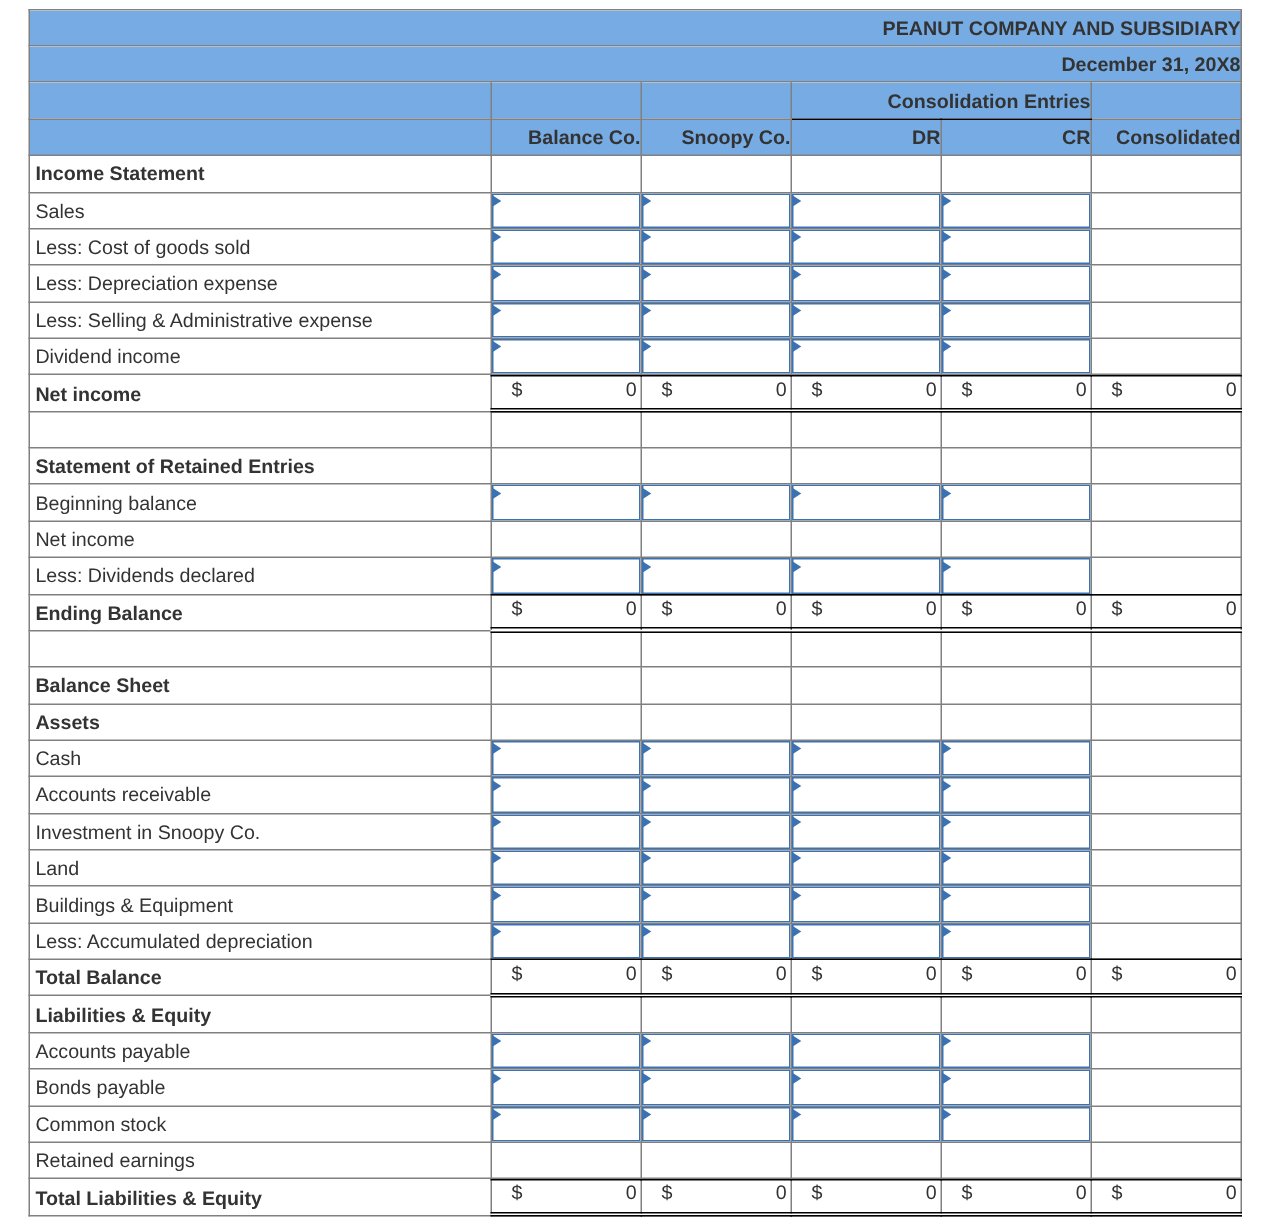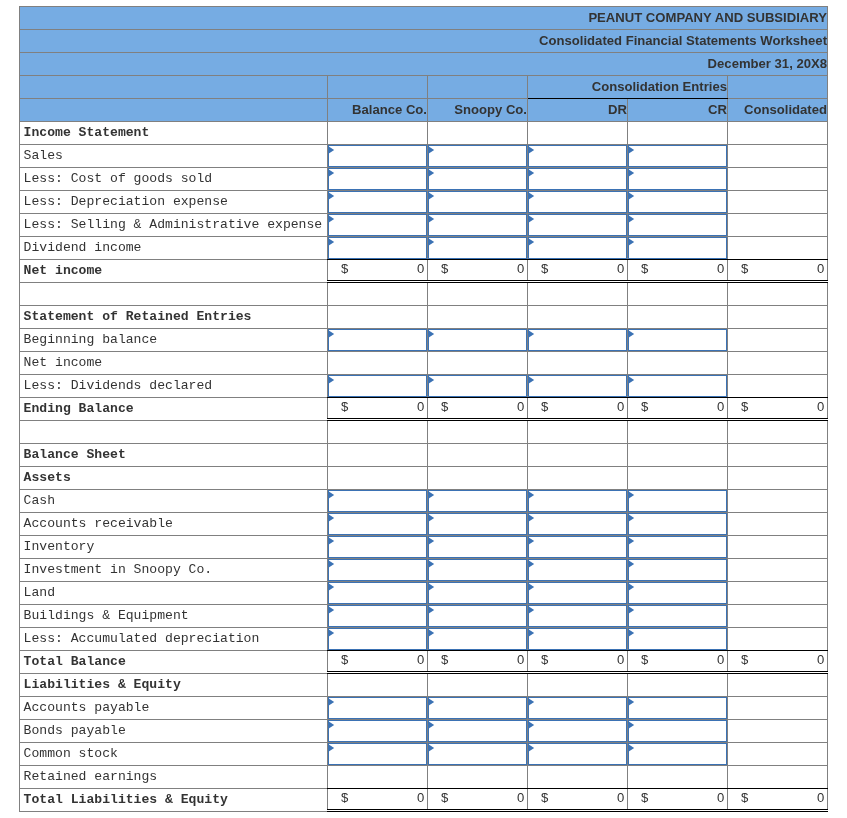--- a/index.html
+++ b/index.html
@@ -21,21 +21,21 @@
     height:23px;
     padding:0;
     border:1px solid #808080;
     font-size:13.1px;
     color:#333333;
     vertical-align:middle;
     box-sizing:border-box;
     overflow:hidden;
     white-space:nowrap;
   }
-  .lblcol{width:308px;font-family:Liberation Mono, monospace;}
+  .lblcol{width:308px;}
   .numcol{width:100px;}
   
   .hdr{background:#76ace3;}
   .ctr{text-align:right;}
   .bold{font-weight:bold;}
   #sheet td.lbl{padding-left:3.6px;}
   .title{font-weight:bold;text-align:right;}
   .blkbot{border-bottom:1px solid #000000 !important;}
   
   #sheet td.money{position:relative;overflow:visible;}
@@ -74,23 +74,20 @@
       <col class="numcol">
       <col class="numcol">
       <col class="numcol">
   </colgroup>
   <tbody>
 
   <tr>
     <td class="hdr title" colspan="6">PEANUT COMPANY AND SUBSIDIARY</td>
   </tr>
   <tr>
-    <td class="hdr title" colspan="6">Consolidated Financial Statements Worksheet</td>
-  </tr>
-  <tr>
     <td class="hdr title" colspan="6">December 31, 20X8</td>
   </tr>
 
   <tr>
     <td class="hdr"></td>
     <td class="hdr"></td>
     <td class="hdr"></td>
     <td class="hdr ctr bold blkbot" colspan="2">Consolidation Entries</td>
     <td class="hdr"></td>
   </tr>
@@ -492,48 +489,20 @@
         </td>
     <td class="numcol inp">
           <span class="box"></span>
           <svg class="flag" viewBox="0 0 6.2 8">
             <path d="M0 0 L6.2 4 L0 8 Z" fill="#3b72b4"></path>
           </svg>
         </td>
     <td class="numcol"></td>
   </tr>
   <tr>
-    <td class="lblcol lbl">Inventory</td>
-    <td class="numcol inp">
-          <span class="box"></span>
-          <svg class="flag" viewBox="0 0 6.2 8">
-            <path d="M0 0 L6.2 4 L0 8 Z" fill="#3b72b4"></path>
-          </svg>
-        </td>
-    <td class="numcol inp">
-          <span class="box"></span>
-          <svg class="flag" viewBox="0 0 6.2 8">
-            <path d="M0 0 L6.2 4 L0 8 Z" fill="#3b72b4"></path>
-          </svg>
-        </td>
-    <td class="numcol inp">
-          <span class="box"></span>
-          <svg class="flag" viewBox="0 0 6.2 8">
-            <path d="M0 0 L6.2 4 L0 8 Z" fill="#3b72b4"></path>
-          </svg>
-        </td>
-    <td class="numcol inp">
-          <span class="box"></span>
-          <svg class="flag" viewBox="0 0 6.2 8">
-            <path d="M0 0 L6.2 4 L0 8 Z" fill="#3b72b4"></path>
-          </svg>
-        </td>
-    <td class="numcol"></td>
-  </tr>
-  <tr>
     <td class="lblcol lbl">Investment in Snoopy Co.</td>
     <td class="numcol inp">
           <span class="box"></span>
           <svg class="flag" viewBox="0 0 6.2 8">
             <path d="M0 0 L6.2 4 L0 8 Z" fill="#3b72b4"></path>
           </svg>
         </td>
     <td class="numcol inp">
           <span class="box"></span>
           <svg class="flag" viewBox="0 0 6.2 8">

